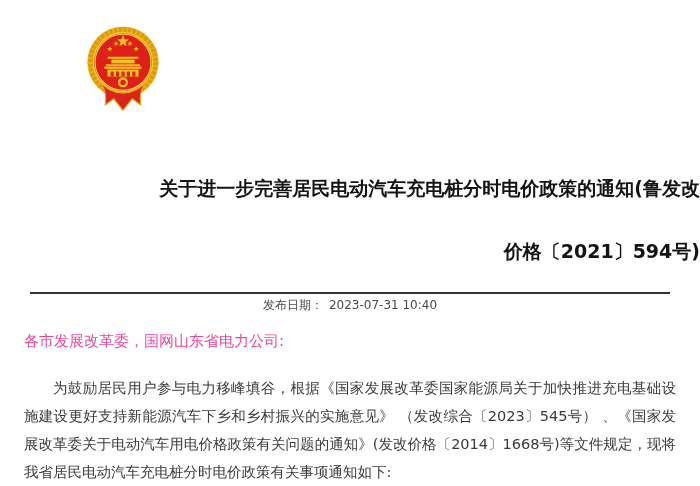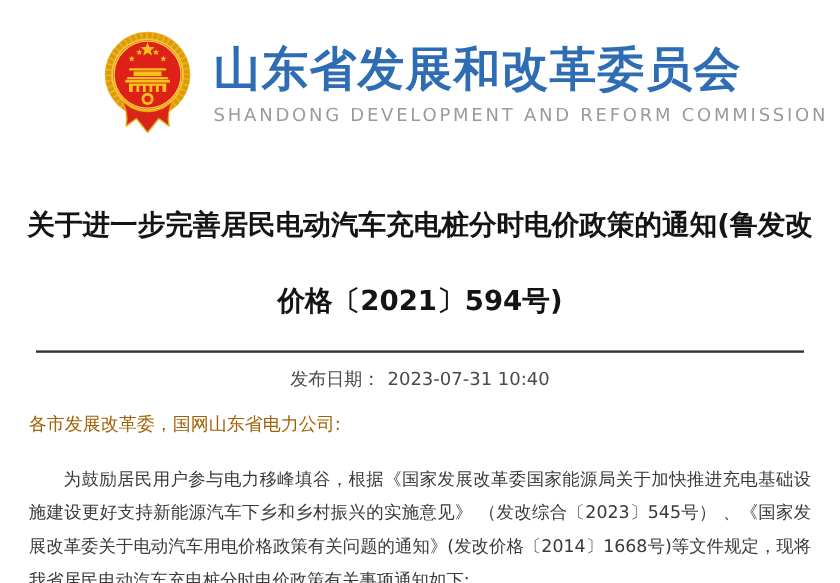--- a/index.html
+++ b/index.html
@@ -40,48 +40,48 @@
     font-size: 15px;
     color: #9b9b9b;
     letter-spacing: 2.3px;
     margin-top: 3px;
     white-space: nowrap;
   }
 
   
   .article-title {
     margin-top: 58px;
-    text-align: center;
-    font-size: 23px;
+    text-align: right;
+    font-size: 19px;
     font-weight: bold;
     color: #141414;
   }
   .article-title .t-line { display: block; line-height: 30px; }
   .article-title .t-line1 { margin-bottom: 33px; }
 
   .divider {
     width: 640px;
     margin: 26px auto 0 auto;
     border: none;
     border-top: 2px solid #333333;
     height: 0;
   }
 
   .pub-date {
-    margin-top: 13px;
+    margin-top: 3px;
     text-align: center;
-    font-size: 15px;
+    font-size: 12px;
     color: #4a4a4a;
   }
   .pub-date .label { margin-right: 6px; }
 
   .salutation {
     margin: 17px 24px 0 24px;
     font-size: 15px;
-    color: #a16207;
+    color: #ec4899;
     line-height: 20px;
   }
 
   .body-para {
     margin: 23px 24px 0 24px;
     font-size: 14.5px;
     color: #3a3a3a;
     line-height: 28px;
     text-indent: 2em;
     text-align: justify;
@@ -125,24 +125,20 @@
           <rect x="55" y="60" width="4" height="6.5"></rect>
           <rect x="62" y="60" width="4" height="6.5"></rect>
         </g>
 
         <circle cx="50" cy="74" r="6.5" fill="#f6c11e"></circle>
         <circle cx="50" cy="74" r="3.5" fill="#de2118"></circle>
 
         <path d="M22 76 Q30 88 27 103 L38 95 L50 110 L62 95 L73 103 Q70 88 78 76 L68 83 Q50 92 32 83 Z" fill="#d8241a" stroke="#e9a40f" stroke-width="1.5" stroke-linejoin="round"></path>
       </svg>
     </div>
-    <div class="header-text">
-      <div class="org-cn">山东省发展和改革委员会</div>
-      <div class="org-en">SHANDONG DEVELOPMENT AND REFORM COMMISSION</div>
-    </div>
   </header>
 
   <main>
     <h1 class="article-title">
       <span class="t-line t-line1">关于进一步完善居民电动汽车充电桩分时电价政策的通知(鲁发改</span>
       <span class="t-line t-line2">价格〔2021〕594号)</span>
     </h1>
 
     <hr class="divider">
 

